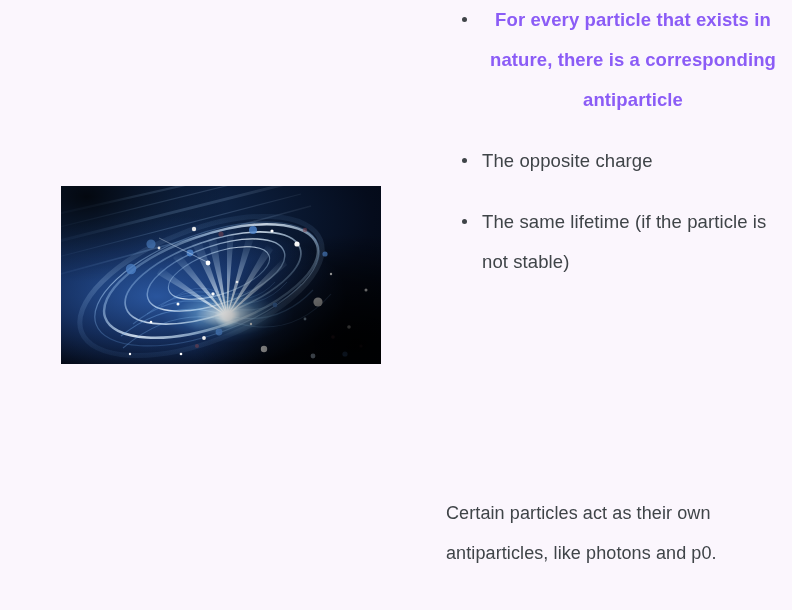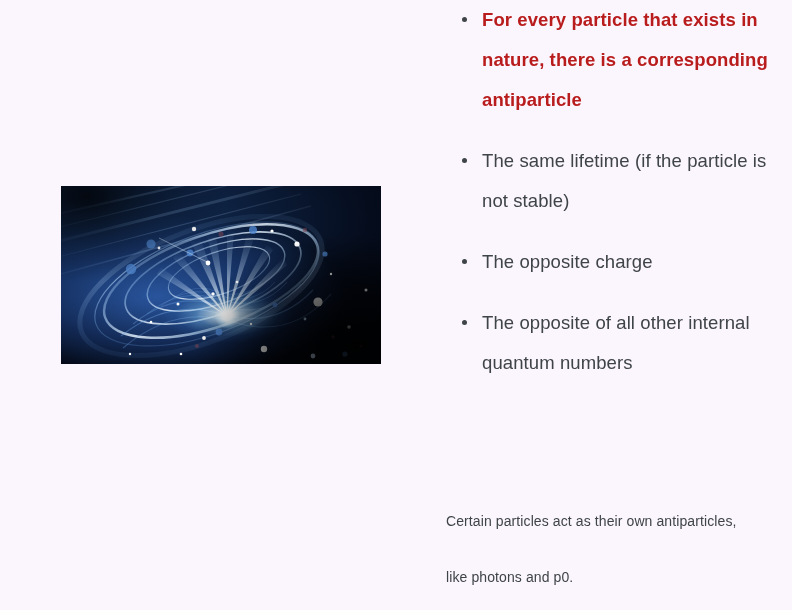--- a/index.html
+++ b/index.html
@@ -115,31 +115,32 @@
     left: 22px;
     top: 17px;
     width: 5px;
     height: 5px;
     border-radius: 50%;
     background: #3f4448;
   }
 
   ul.bullets li.bold {
     font-weight: bold;
-    color: #b91c1c;
+    color: #8b5cf6;
+    text-align: center;
   }
 
   p.para {
     position: absolute;
     left: 6px;
     top: 493px;
     width: 300px;
     margin: 0;
-    font-size: 14px;
-    line-height: 56px;
+    font-size: 18px;
+    line-height: 40px;
     color: #3f4448;
     letter-spacing: .1px;
   }
 </style>
 </head>
 <body>
 
 <div id="slide">
 
   <div id="left-col">
@@ -275,28 +276,24 @@
 
   <div id="right-col">
 
     <ul class="bullets">
       <li class="bold">
         <span class="dot"></span>
         <span>For every particle that exists in nature, there is a corresponding antiparticle</span>
       </li>
       <li>
         <span class="dot"></span>
-        <span>The same lifetime (if the particle is not stable)</span>
-      </li>
-      <li>
-        <span class="dot"></span>
         <span>The opposite charge</span>
       </li>
       <li>
         <span class="dot"></span>
-        <span>The opposite of all other internal quantum numbers</span>
+        <span>The same lifetime (if the particle is not stable)</span>
       </li>
     </ul>
 
     <p class="para">Certain particles act as their own antiparticles, like photons and p0.</p>
   </div>
 
 </div>
 
 </body></html>

